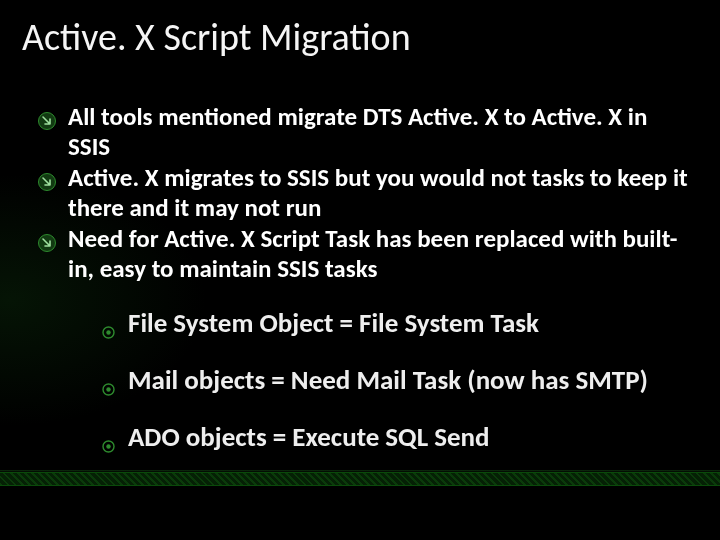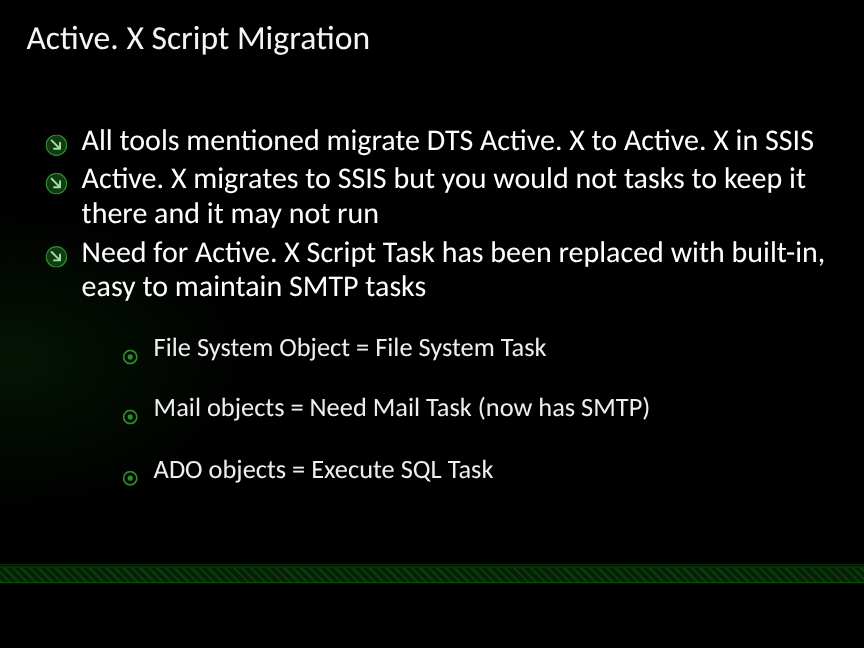--- a/index.html
+++ b/index.html
@@ -19,21 +19,21 @@
     position: relative;
     box-sizing: border-box;
     background:
       radial-gradient(ellipse 280px 180px at 10px 300px, rgba(20,80,20,0.25), transparent 70%),
       #000;
   }
   .title {
     position: absolute;
     top: 14px;
     left: 22px;
-    font-size: 28px;
+    font-size: 38px;
     font-weight: 400;
     color: #f5f5f5;
     letter-spacing: 0px;
   }
   .body {
     position: absolute;
     top: 102px;
     left: 38px;
     right: 30px;
   }
@@ -42,38 +42,38 @@
     margin: 0;
     padding: 0;
   }
   ul.main > li {
     position: relative;
     padding-left: 30px;
     font-size: 25px;
     line-height: 1.18;
     color: #fff;
     margin-bottom: 2px;
-    font-weight: 400;
+    font-weight: 700;
   }
   ul.main > li .bullet-icon {
     position: absolute;
     left: 0;
     top: 5px;
     width: 18px;
     height: 18px;
   }
   ul.sub {
     list-style: none;
     margin: 10px 0 0 0;
     padding: 0 0 0 34px;
   }
   ul.sub > li {
     position: relative;
     padding-left: 26px;
-    font-size: 22px;
+    font-size: 27px;
     line-height: 1.3;
     color: #eee;
     margin-bottom: 2px;
     margin-top: 22px;
   }
   ul.sub > li .sub-bullet {
     position: absolute;
     left: 0;
     top: 7px;
     width: 13px;
@@ -130,21 +130,21 @@
         </span>
         <span>Active. X migrates to SSIS but you would not tasks to keep it there and it may not run</span>
       </li>
       <li>
         <span class="bullet-icon">
           <svg viewBox="0 0 18 18">
               <circle cx="9" cy="9" r="8.5" fill="#123a12" stroke="#2e8b2e" stroke-width="1"></circle>
               <path d="M5 5 L12 12 M12 12 L12 7 M12 12 L7 12" stroke="#9fe09f" stroke-width="1.6" fill="none" stroke-linecap="round"></path>
             </svg>
         </span>
-        <span>Need for Active. X Script Task has been replaced with built-in, easy to maintain SMTP tasks</span>
+        <span>Need for Active. X Script Task has been replaced with built-in, easy to maintain SSIS tasks</span>
 
         <ul class="sub">
           <li>
             <span class="sub-bullet">
               <svg viewBox="0 0 13 13">
                   <circle cx="6.5" cy="6.5" r="5.5" fill="none" stroke="#2e8b2e" stroke-width="1.4"></circle>
                   <circle cx="6.5" cy="6.5" r="2.2" fill="#2e8b2e"></circle>
                 </svg>
             </span>
             <span>File System Object = File System Task</span>
@@ -158,21 +158,21 @@
             </span>
             <span>Mail objects = Need Mail Task (now has SMTP)</span>
           </li>
           <li>
             <span class="sub-bullet">
               <svg viewBox="0 0 13 13">
                   <circle cx="6.5" cy="6.5" r="5.5" fill="none" stroke="#2e8b2e" stroke-width="1.4"></circle>
                   <circle cx="6.5" cy="6.5" r="2.2" fill="#2e8b2e"></circle>
                 </svg>
             </span>
-            <span>ADO objects = Execute SQL Task</span>
+            <span>ADO objects = Execute SQL Send</span>
           </li>
         </ul>
       </li>
     </ul>
   </div>
 
   <div class="footer-bar"></div>
 
 </div>
 

